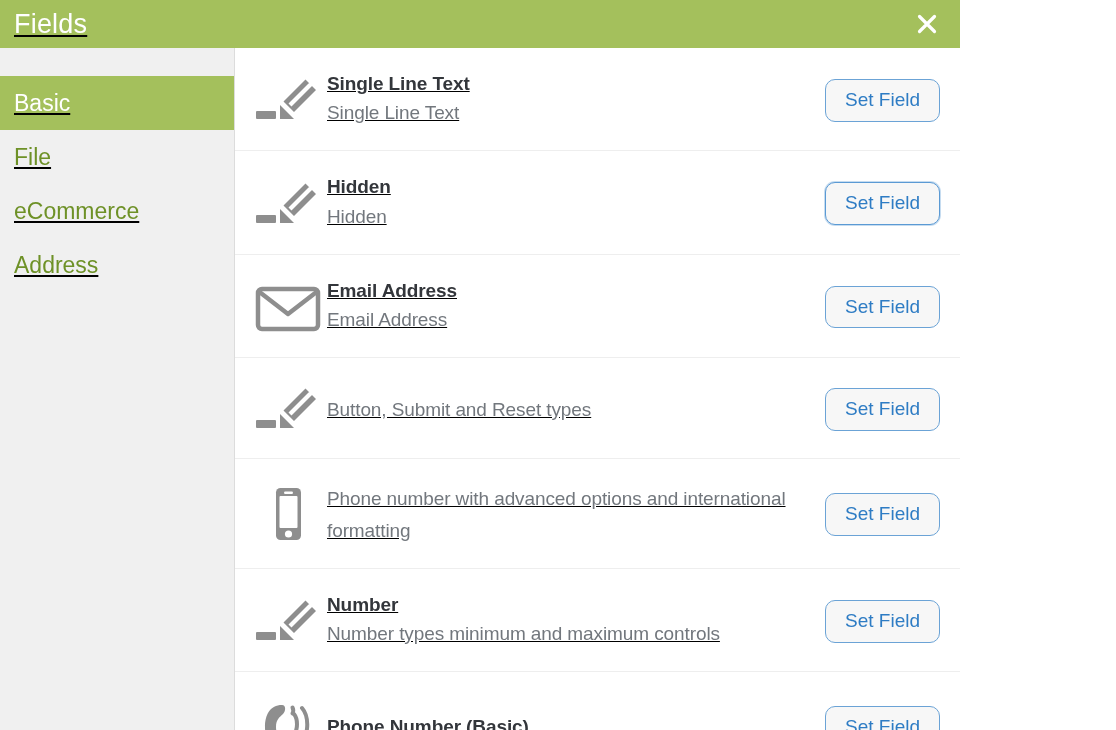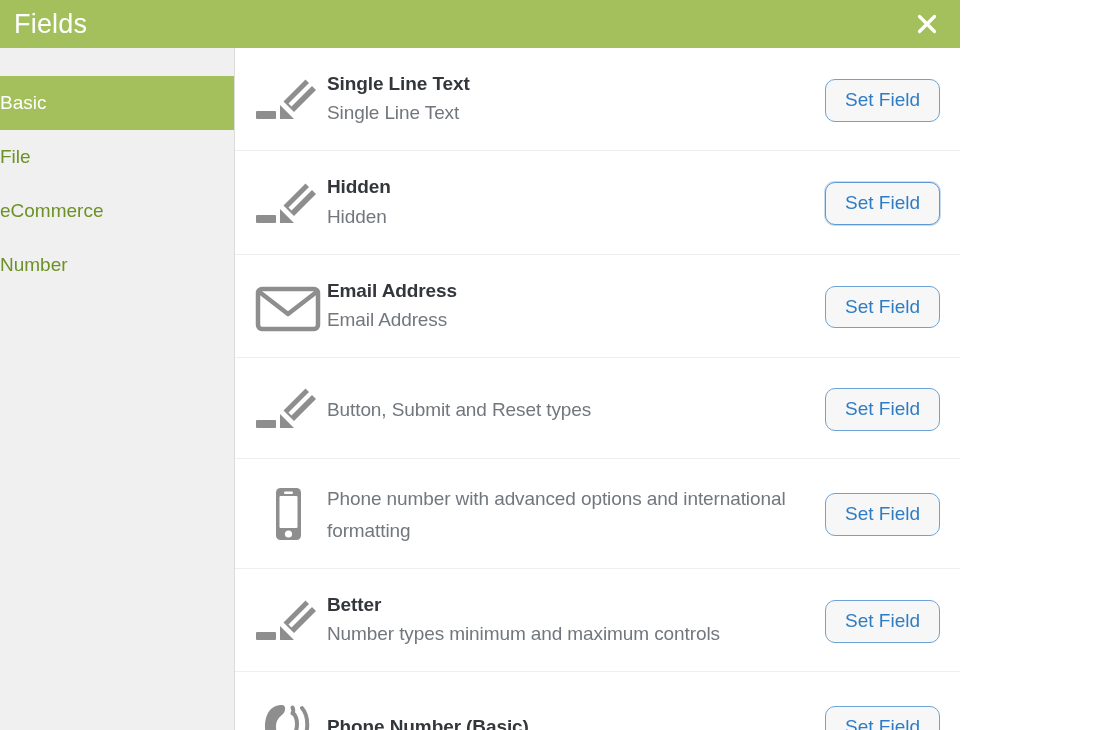--- a/index.html
+++ b/index.html
@@ -11,20 +11,21 @@
     font-family: "Liberation Sans", sans-serif;
     -webkit-font-smoothing: antialiased;
   }
 
   .modal {
     width: 960px;
     height: 730px;
     display: flex;
     flex-direction: column;
     background: #ffffff;
+    text-decoration: underline;
   }
 
   
   .modal-header {
     height: 48px;
     flex: 0 0 48px;
     background: #a4c05c;
     display: flex;
     align-items: center;
     justify-content: space-between;
@@ -66,22 +67,22 @@
     flex: 0 0 235px;
     background: #f0f0f0;
     border-right: 1px solid #dcdcdc;
     padding-top: 28px;
     overflow: hidden;
   }
   .side-item {
     height: 54px;
     display: flex;
     align-items: center;
-    padding-left: 0;
-    font-size: 19px;
+    padding-left: 14px;
+    font-size: 23px;
     color: #6e9127;
     cursor: pointer;
     white-space: nowrap;
     user-select: none;
   }
   .side-item.active {
     background: #a4c05c;
     color: #ffffff;
   }
 
@@ -174,21 +175,21 @@
       <div class="side-item active">
         <span>Basic</span>
       </div>
       <div class="side-item">
         <span>File</span>
       </div>
       <div class="side-item">
         <span>eCommerce</span>
       </div>
       <div class="side-item">
-        <span>Number</span>
+        <span>Address</span>
       </div>
     </div>
 
     <div class="field-list">
 
       <div class="field-row">
         <div class="row-icon">
           <svg width="76" height="54" viewBox="0 0 76 54">
             <g fill="#8e8e8e">
               <rect x="6" y="38" width="20" height="8" rx="1"></rect>
@@ -288,21 +289,21 @@
           <svg width="76" height="54" viewBox="0 0 76 54">
             <g fill="#8e8e8e">
               <rect x="6" y="38" width="20" height="8" rx="1"></rect>
               <path d="M30 46 L30 32 L44 46 Z"></path>
               <path d="M33.5 28.5 L55.5 6.5 L66 17 L44 39 Z
                        M38.5 30.5 L59 10 L62 13 L41.5 33.5 Z" fill-rule="evenodd"></path>
             </g>
           </svg>
         </div>
         <div class="row-text">
-          <div class="row-title">Better</div>
+          <div class="row-title">Number</div>
           <div class="row-desc">Number types minimum and maximum controls</div>
         </div>
         <div class="row-action">
           <button class="set-field-btn">Set Field</button>
         </div>
       </div>
 
       <div class="field-row">
         <div class="row-icon">
           <svg width="76" height="62" viewBox="0 0 76 62">

